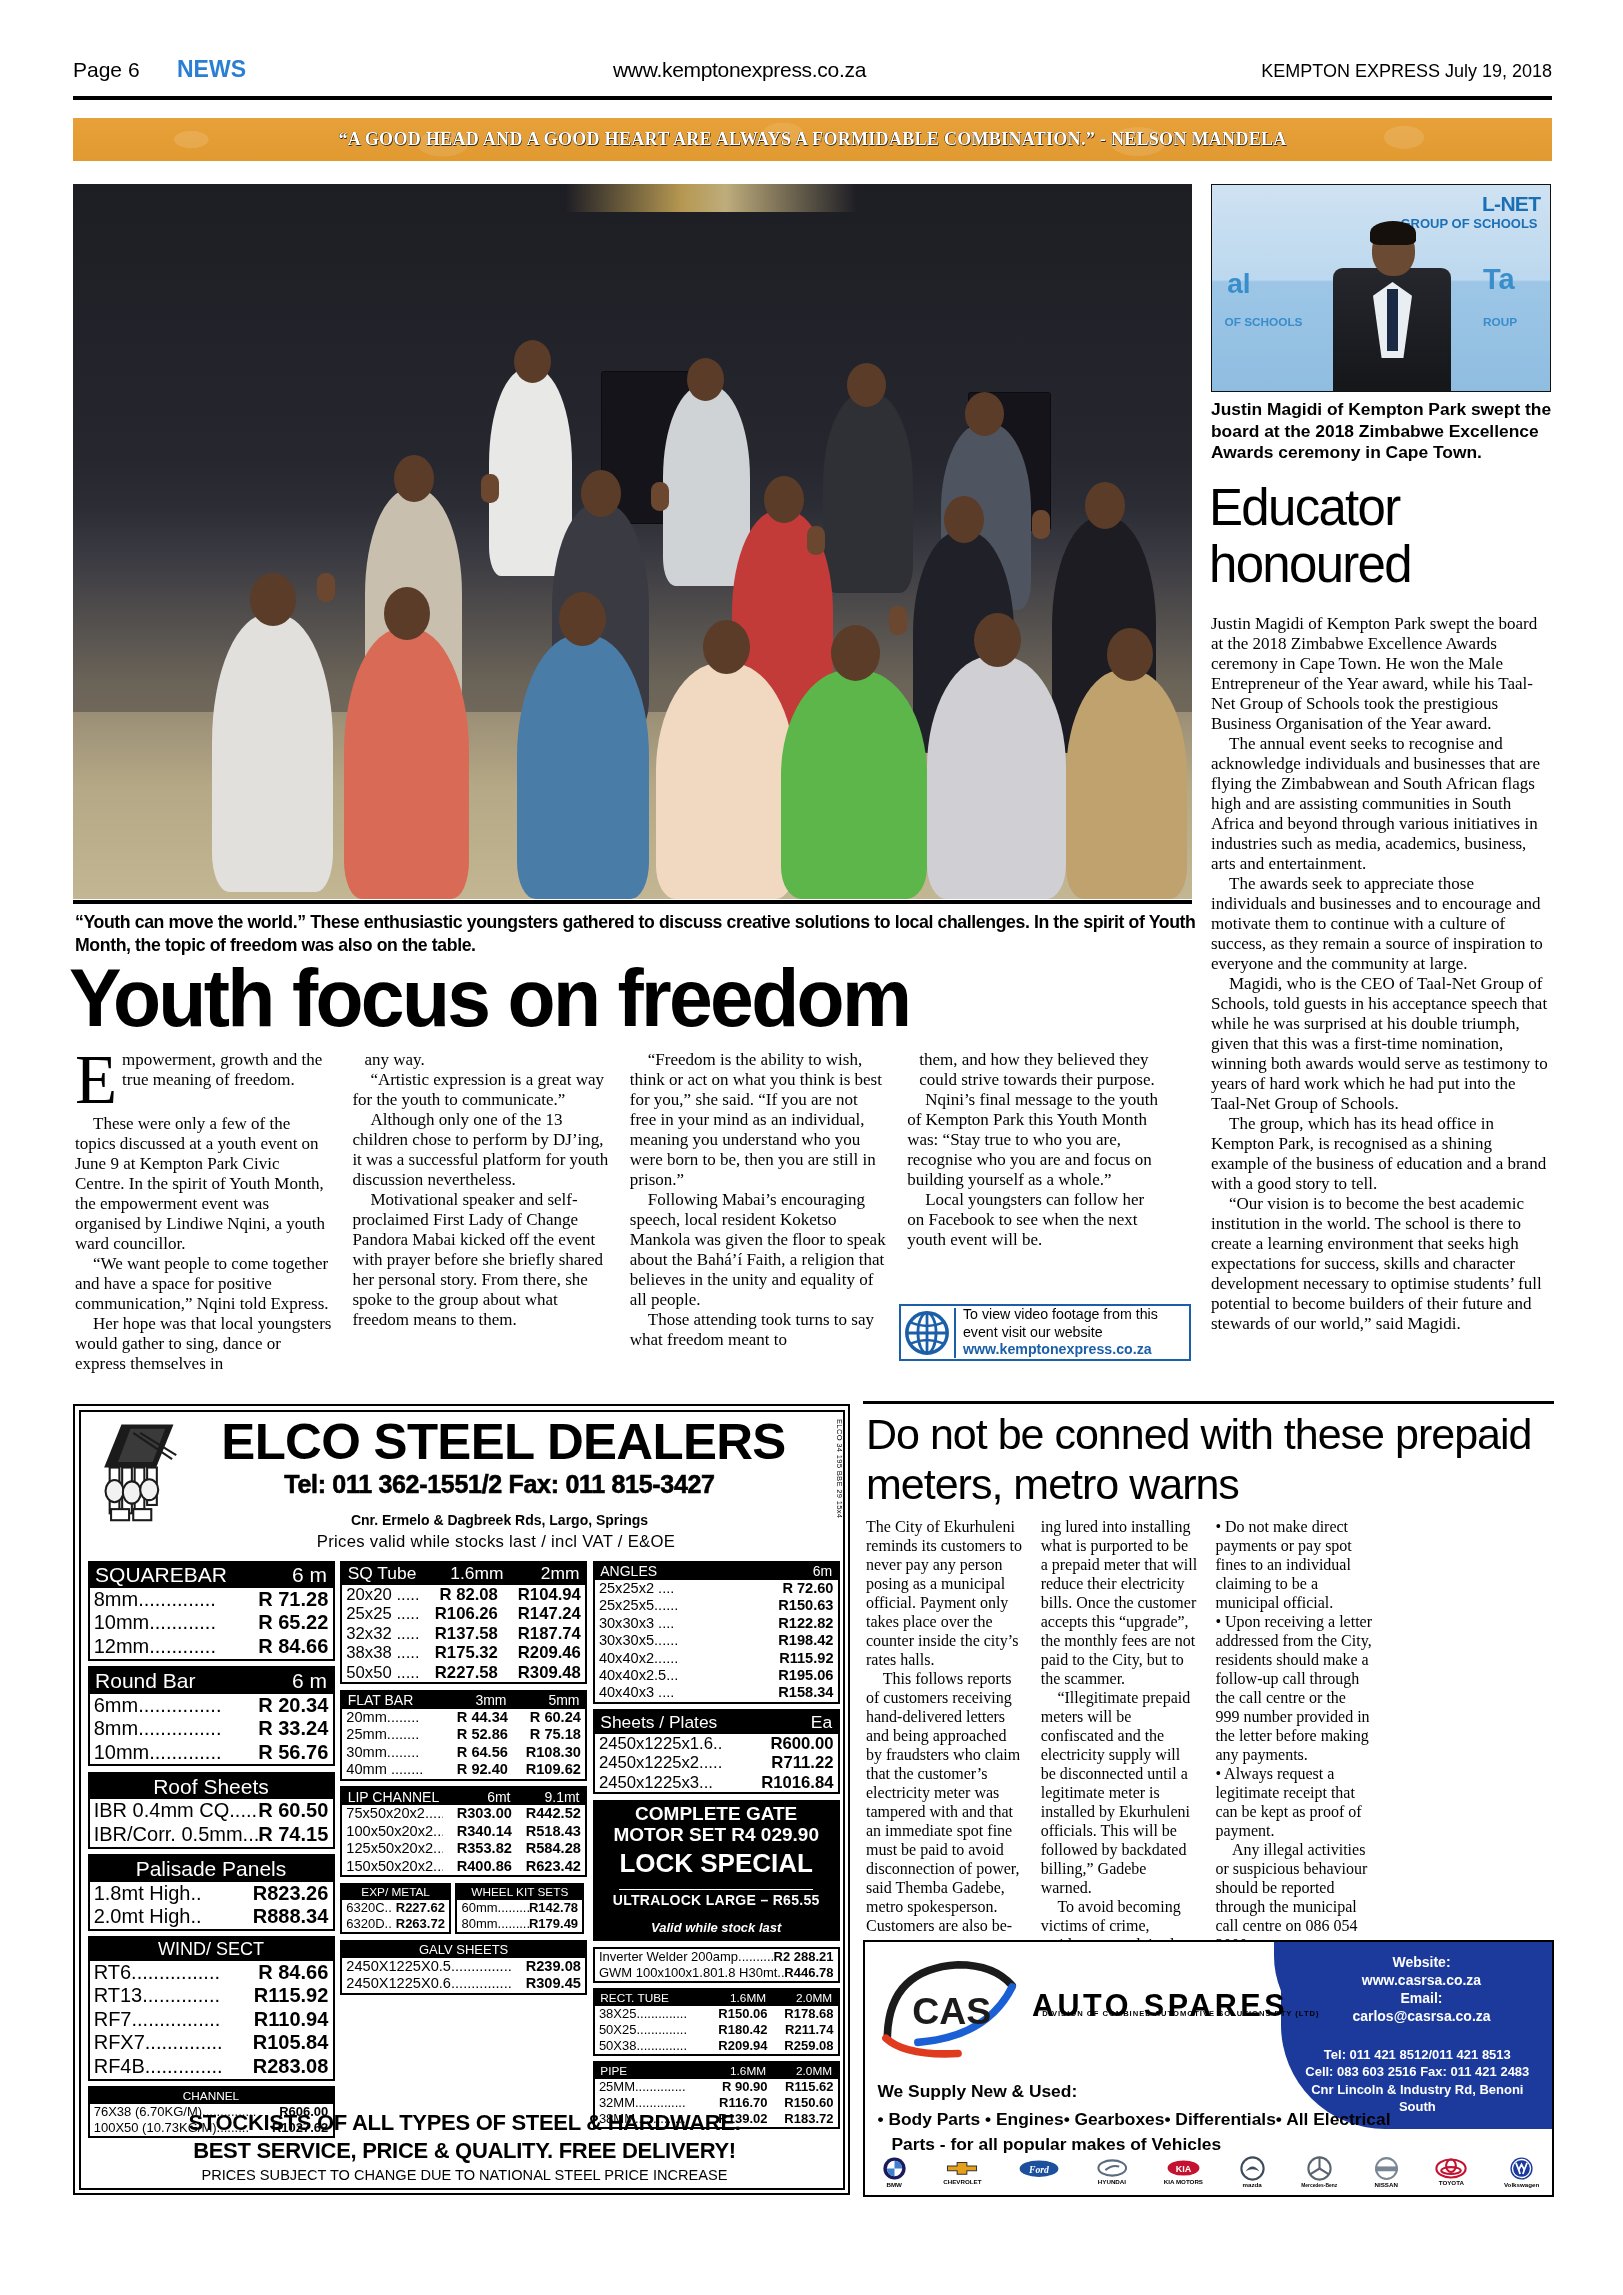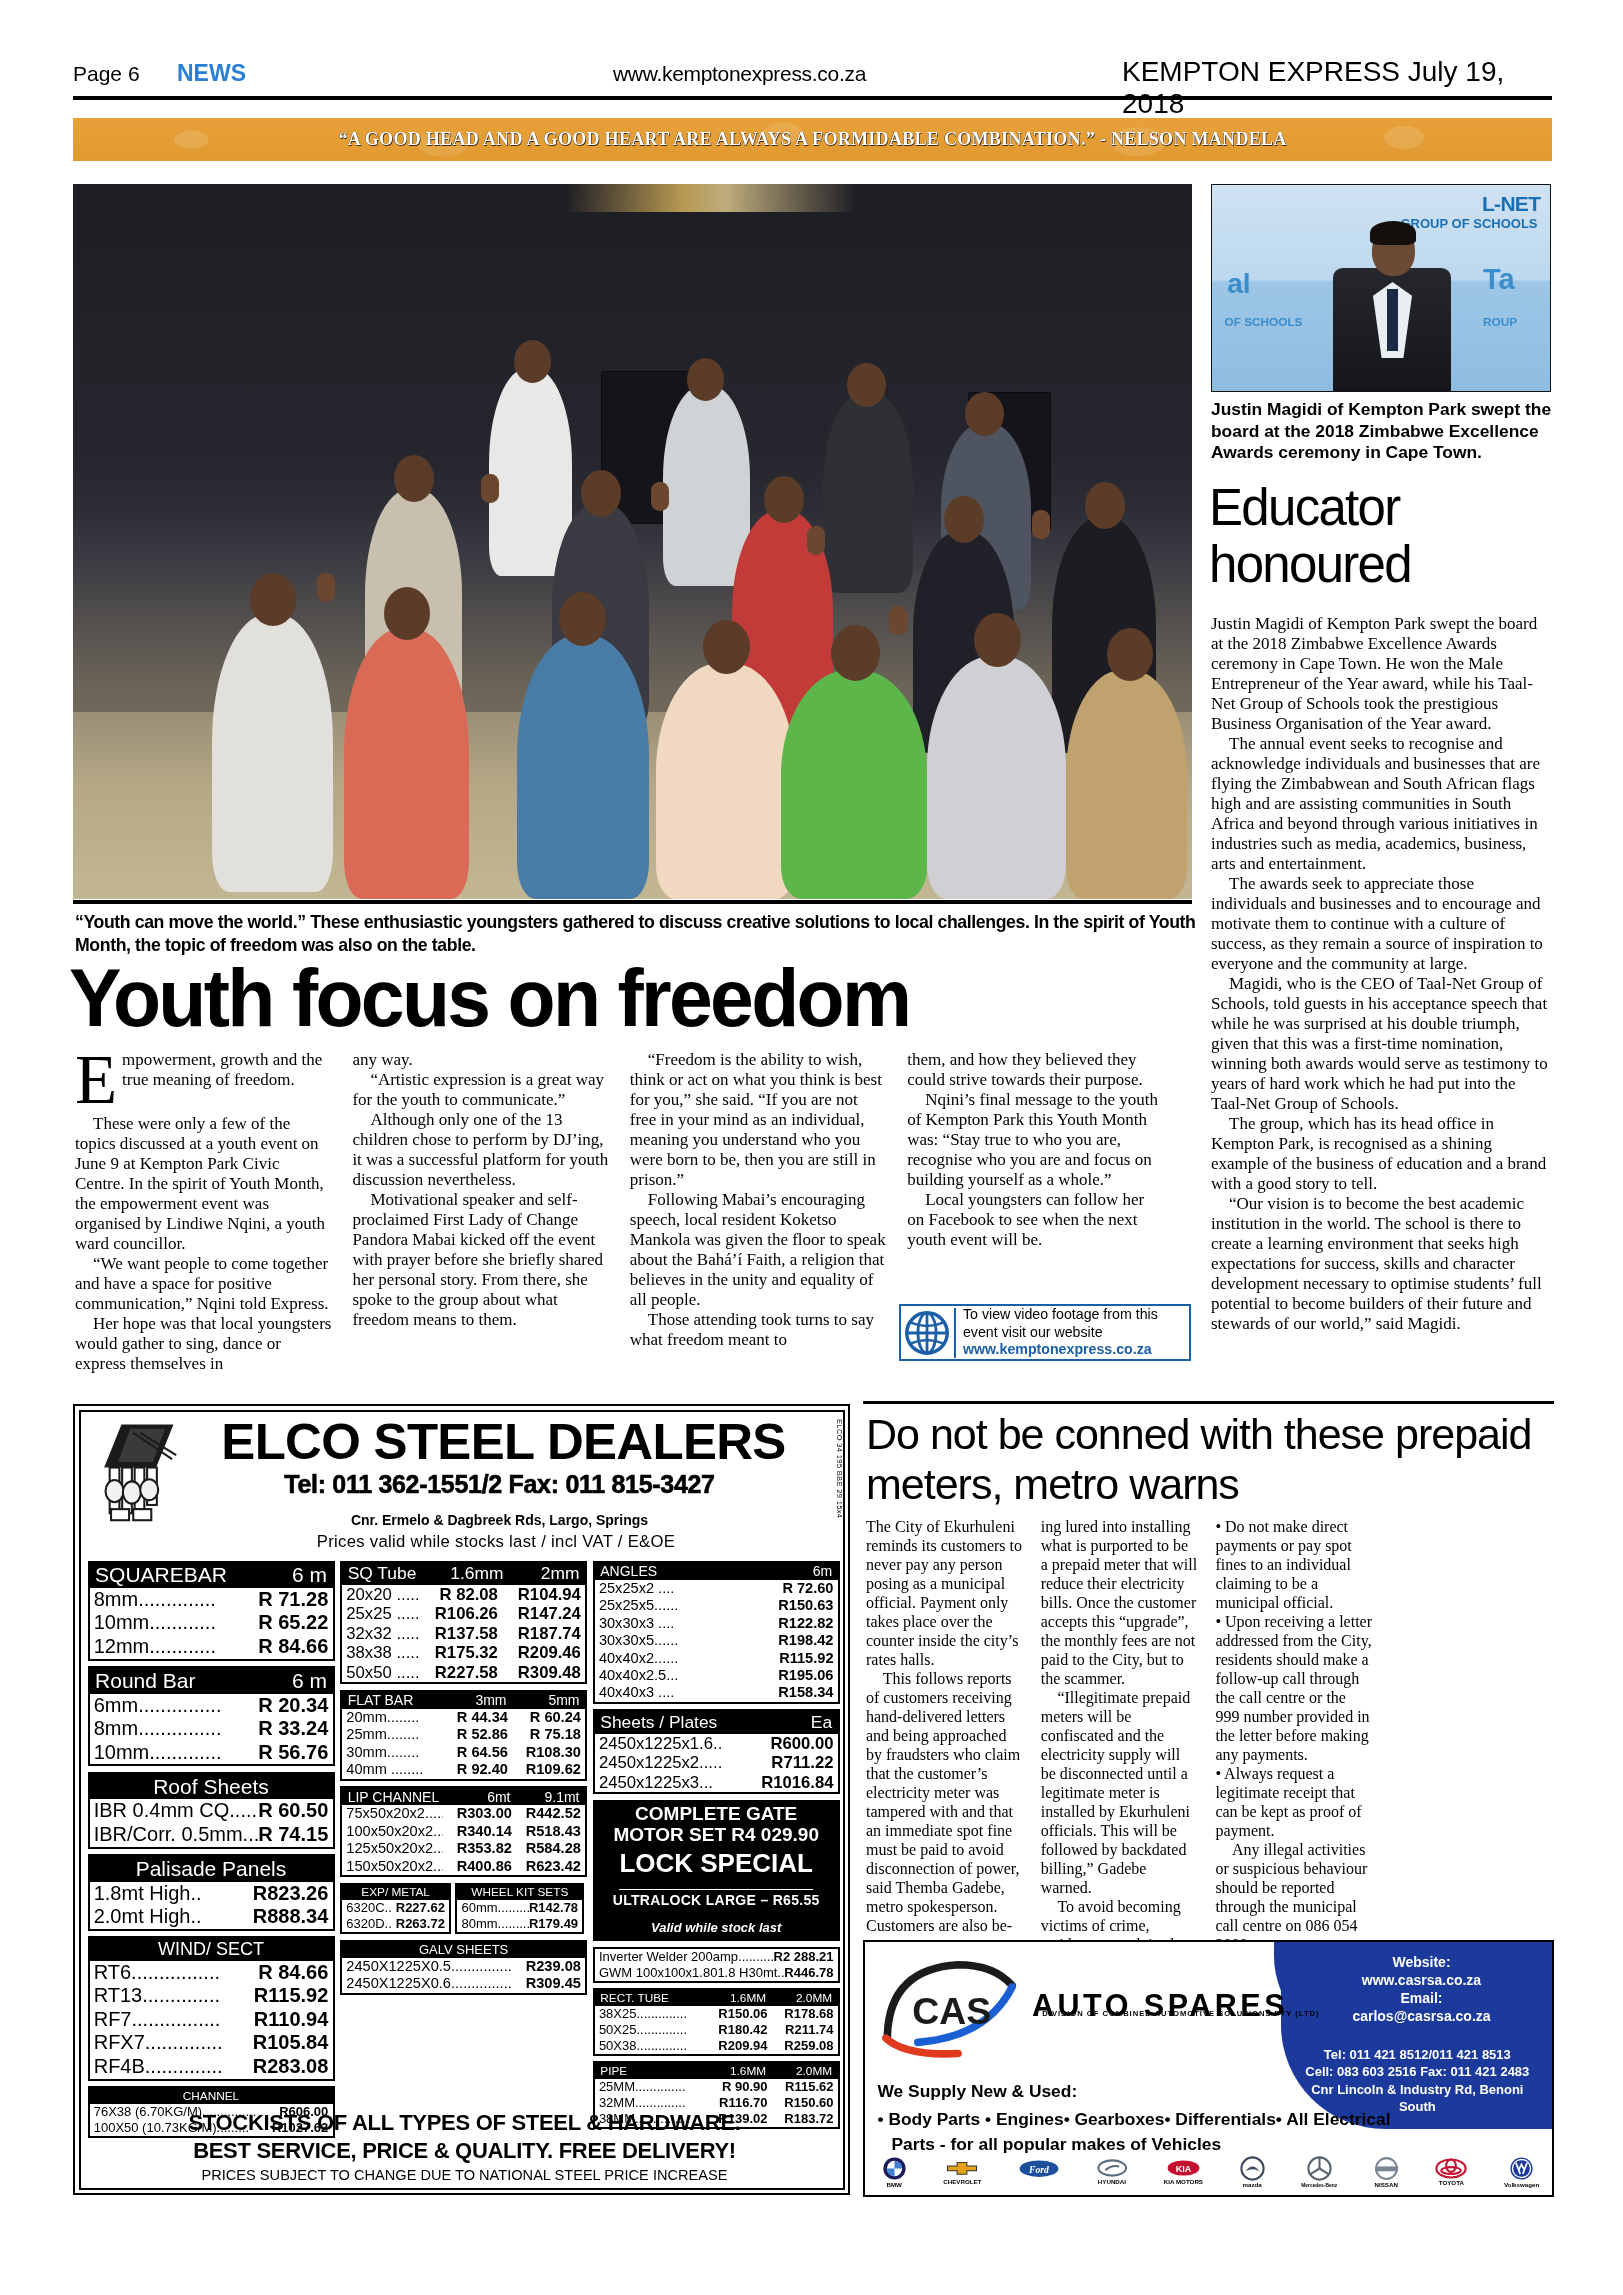--- a/index.html
+++ b/index.html
@@ -12,21 +12,21 @@
     overflow: hidden;
   }
   .page { position:absolute; left:0; top:0; width:1624px; height:2295px; }
 
   
   .masthead { position:absolute; left:73px; top:56px; width:1479px; height:42px; }
   .mh-row { display:flex; align-items:baseline; width:100%; font-family:"Liberation Sans",sans-serif; }
   .mh-page { font-size:21px; font-weight:400; width:104px; }
   .mh-news { font-size:23px; font-weight:700; color:#2a7fd4; width:180px; }
   .mh-url { flex:1; text-align:center; font-size:21px; letter-spacing:-0.3px; }
-  .mh-title { font-size:28px; text-align:left; width:430px; }
+  .mh-title { font-size:18px; text-align:right; width:430px; }
   .mh-rule { position:absolute; left:73px; top:96px; width:1479px; height:3.5px; background:#000; }
 
   
   .banner {
     position:absolute; left:73px; top:118px; width:1479px; height:43px;
     background:
       radial-gradient(ellipse 42px 21px at 8% 50%, rgba(255,255,255,.13) 40%, transparent 42%),
       radial-gradient(ellipse 62px 31px at 25% 60%, rgba(255,255,255,.10) 40%, transparent 42%),
       radial-gradient(ellipse 49px 25px at 48% 35%, rgba(255,255,255,.10) 40%, transparent 42%),
       radial-gradient(ellipse 69px 35px at 72% 55%, rgba(255,255,255,.11) 40%, transparent 42%),
@@ -74,21 +74,21 @@
     font-family:"Liberation Sans",sans-serif; font-weight:700;
     font-size:82px; line-height:78px; letter-spacing:-2.8px;
     transform: scaleX(0.96); transform-origin: left top;
   }
 
   
   .ycols { position:absolute; left:75px; top:1050px; width:1118px; height:354px;
     display:flex; gap:19.4px; }
   .ycol { width:258px; font-size:17px; line-height:20px; text-align:left; }
   .ycol p { text-indent:18px; }
-  .ycol p.noind { text-indent:0; }
+  .ycol p.noind { text-indent:0;margin-left:12px; }
   .dropcap-p { position:relative; min-height:64px; text-indent:0 !important; }
   .dropcap {
     float:left; font-size:69px; line-height:54px; font-weight:400;
     padding-right:4.9px; margin-top:2.8px; font-family:"Liberation Serif",serif;
   }
   .videobox {
     position:absolute; left:899px; top:1304px; width:292px; height:57px;
     border:2.1px solid #1b5fa8; display:flex; align-items:center;
   }
   .globe { width:46px; height:46px; margin:3.5px 4.2px 3.5px 2.8px; flex:0 0 46px; }

